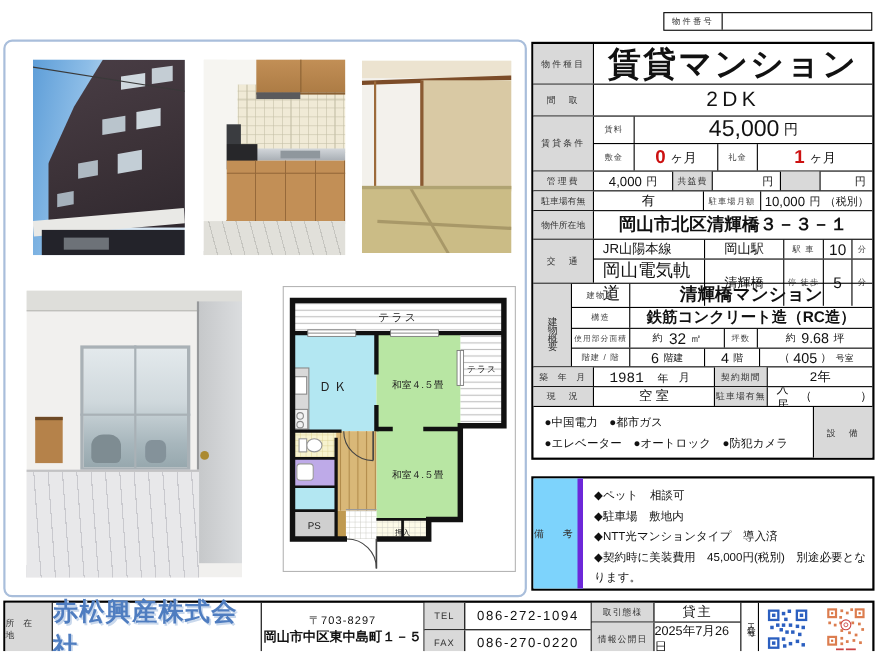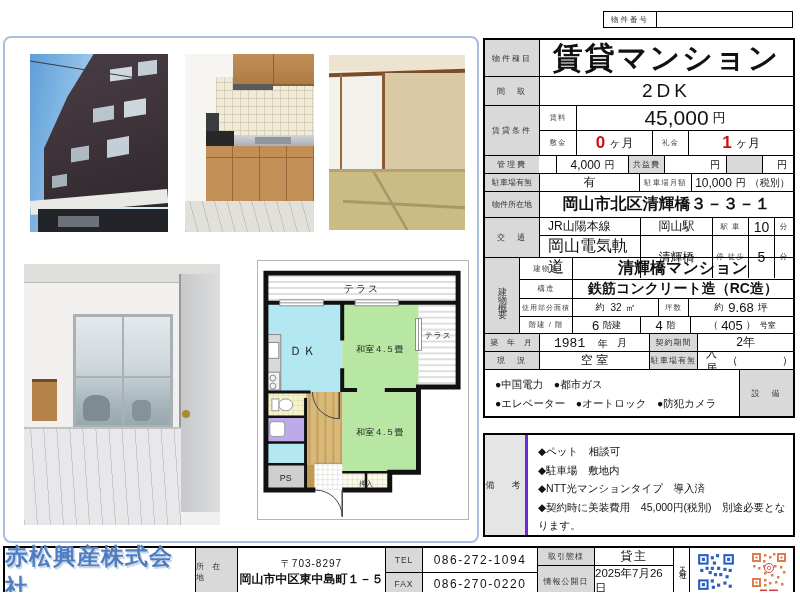--- a/index.html
+++ b/index.html
@@ -27,21 +27,21 @@
   .subrow{display:flex;box-sizing:border-box;flex:1;}
   .subrow + .subrow{border-top:1px solid #000;}
   .subrow .td:first-child{border-left:none;}
   .big{font-size:30px;font-weight:bold;letter-spacing:2px;}
   .red{color:#cc1111;}
   .u{font-size:11px;margin-left:4px;}
   .right{justify-content:flex-end;padding-right:6px;}
   .left{justify-content:flex-start;padding-left:8px;}
   
   #remarks{left:483px;top:433px;width:312px;height:104px;flex-direction:row;display:flex;}
-  #remarks .lab{width:40px;background:#e5e5e5;border-right:3px solid #6d28d9;display:flex;align-items:center;justify-content:center;font-size:9px;letter-spacing:4px;color:#333;}
+  #remarks .lab{width:40px;background:#7dd3fc;border-right:5px solid #6d28d9;display:flex;align-items:center;justify-content:center;font-size:9px;letter-spacing:4px;color:#333;}
   #remarks .body{flex:1;padding:7px 0 0 10px;font-size:10.5px;line-height:18.5px;}
   
   #footer{left:3px;top:546px;width:792px;height:52px;flex-direction:row;display:flex;}
   .fcell{box-sizing:border-box;display:flex;align-items:center;justify-content:center;}
   .fcell + .fcell{border-left:1px solid #000;}
   .fsplit{display:flex;flex-direction:column;}
   .frow{flex:1;display:flex;box-sizing:border-box;}
   .frow + .frow{border-top:1px solid #000;}
   .frow .fl{width:36px;background:#d9d9d9;border-right:1px solid #000;display:flex;align-items:center;justify-content:center;font-size:8.5px;color:#333;letter-spacing:1px;}
   .frow .fv{flex:1;display:flex;align-items:center;justify-content:center;font-size:12px;letter-spacing:1.5px;}
@@ -230,21 +230,21 @@
           <div class="td" style="flex:1;">
             <span class="red" style="font-size:17px;font-weight:bold;">1</span>
             <span class="u" style="font-size:12px;">ヶ月</span>
           </div>
         </div>
       </div>
     </div>
 
     <div class="tr" style="height:18px;">
       <div class="td glab" style="width:54px;">管理費</div>
-      <div class="td" style="width:72px;font-size:12px;margin-left:17px;">
+      <div class="td" style="width:72px;font-size:12px;">
         <span>4,000</span>
         <span class="u" style="font-size:10px;">円</span>
       </div>
       <div class="td glab" style="width:36px;letter-spacing:1px;">共益費</div>
       <div class="td right" style="width:62px;font-size:10px;">円</div>
       <div class="td glab" style="width:36px;"></div>
       <div class="td right" style="flex:1;font-size:10px;">円</div>
     </div>
 
     <div class="tr" style="height:18px;">
@@ -291,21 +291,21 @@
           <div class="td" style="flex:1;font-size:16px;font-weight:bold;">清輝橋マンション</div>
         </div>
         <div class="subrow" style="flex:0 0 19px;">
           <div class="td slab" style="width:52px;">構造</div>
           <div class="td" style="flex:1;font-size:14px;font-weight:bold;">鉄筋コンクリート造（RC造）</div>
         </div>
         <div class="subrow" style="flex:0 0 18px;">
           <div class="td slab" style="width:52px;font-size:7px;">使用部分面積</div>
           <div class="td" style="width:86px;">
             <span style="font-size:9px;margin-right:6px;">約</span>
-            <span style="font-size:10px;">32</span>
+            <span style="font-size:14px;">32</span>
             <span class="u" style="font-size:10px;">㎡</span>
           </div>
           <div class="td slab" style="width:30px;">坪数</div>
           <div class="td" style="flex:1;">
             <span style="font-size:9px;margin-right:5px;">約</span>
             <span style="font-size:13px;">9.68</span>
             <span class="u" style="font-size:10px;">坪</span>
           </div>
         </div>
         <div class="subrow" style="flex:0 0 17px;">
@@ -362,22 +362,22 @@
     <div class="lab">備　考</div>
     <div class="body">
       <div>◆ペット　相談可</div>
       <div>◆駐車場　敷地内</div>
       <div>◆NTT光マンションタイプ　導入済</div>
       <div>◆契約時に美装費用　45,000円(税別)　別途必要となります。</div>
     </div>
   </div>
 
   <div class="abs sheet" id="footer">
+    <div class="fcell" style="width:42px;background:#d9d9d9;font-size:8px;letter-spacing:3px;color:#333;">所 在 地</div>
     <div class="fcell" id="company">赤松興産株式会社</div>
-    <div class="fcell" style="width:42px;background:#d9d9d9;font-size:8px;letter-spacing:3px;color:#333;">所 在 地</div>
     <div class="fcell" style="width:148px;flex-direction:column;justify-content:center;">
       <div style="font-size:10px;letter-spacing:1px;">〒703-8297</div>
       <div style="font-size:12px;font-weight:600;">岡山市中区東中島町１－５</div>
     </div>
     <div class="fcell fsplit" style="width:152px;align-items:stretch;">
       <div class="frow">
         <div class="fl">TEL</div>
         <div class="fv">086-272-1094</div>
       </div>
       <div class="frow">

